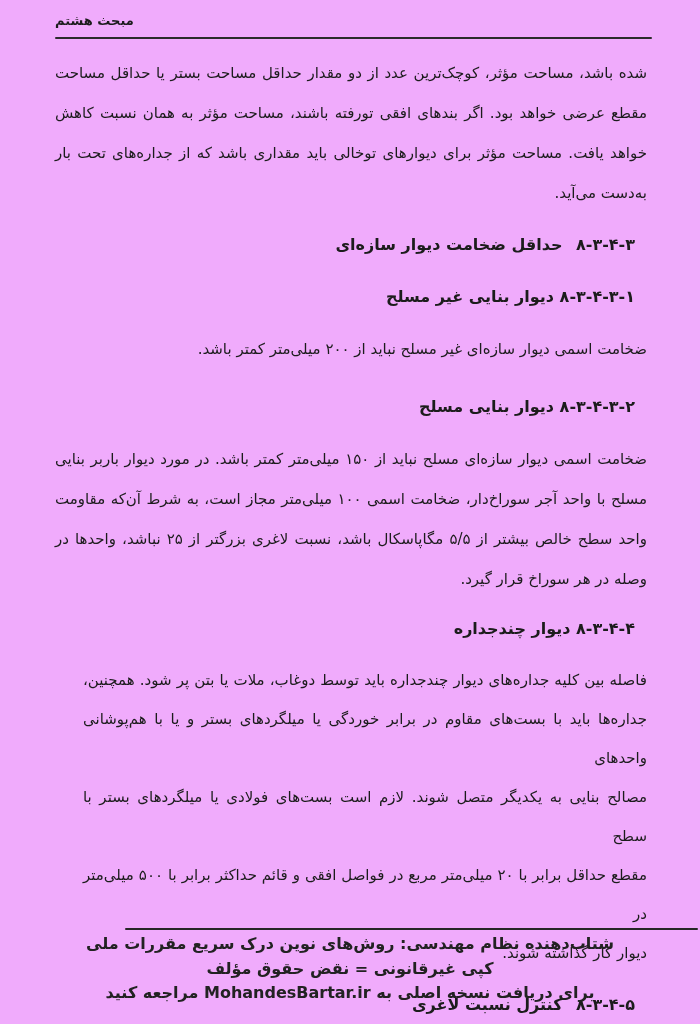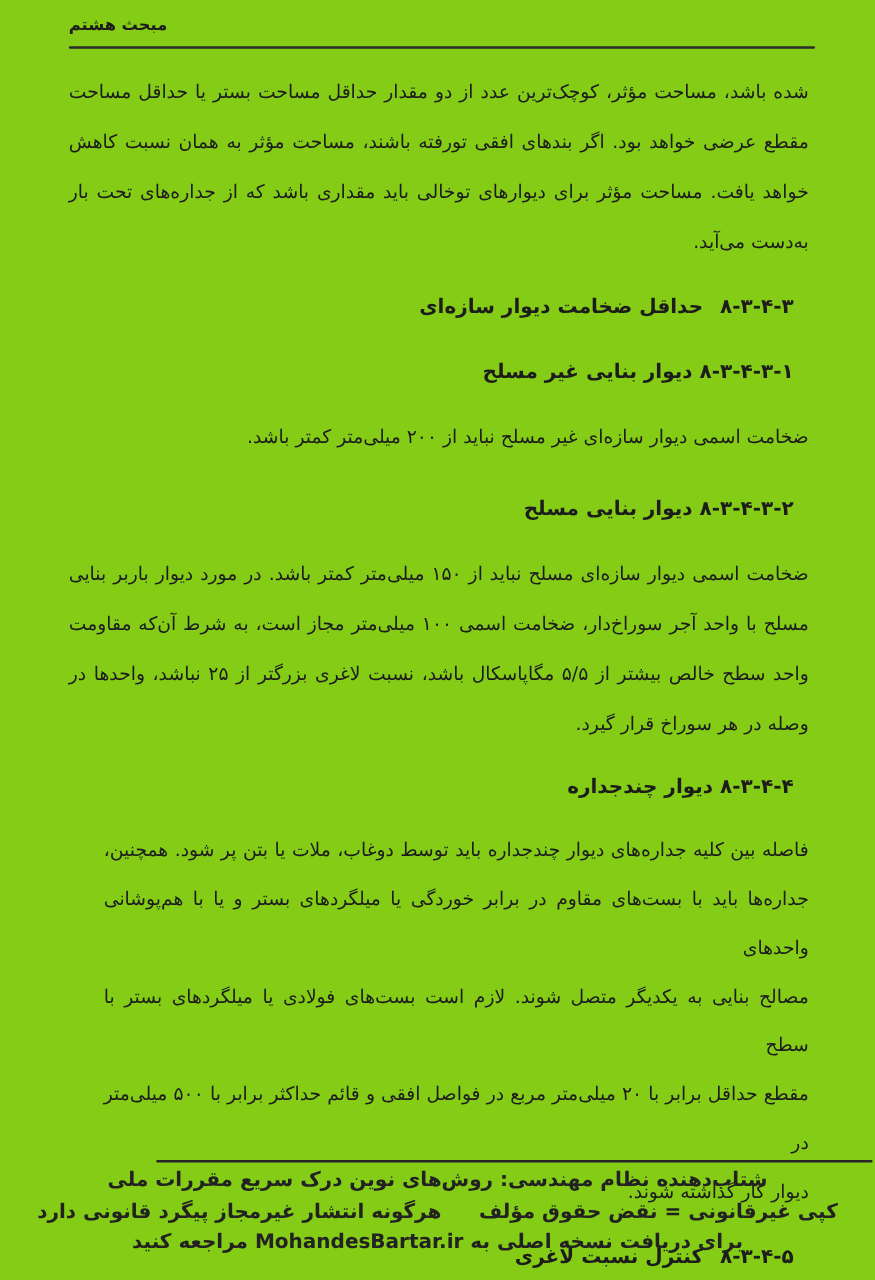--- a/index.html
+++ b/index.html
@@ -1,20 +1,20 @@
 <!DOCTYPE html>
 <html lang="fa"><head>
 <meta charset="utf-8">
 <style>
   html, body { margin: 0; padding: 0; background: #ffffff; }
   .page {
     position: relative;
     width: 700px;
     height: 1024px;
-    background: #84cc16;
+    background: #f0abfc;
     overflow: hidden;
     font-family: "DejaVu Sans", sans-serif;
     color: #1c1c1c;
     -webkit-font-smoothing: antialiased;
   }
   .running-header {
     position: absolute;
     top: 13px;
     left: 55px;
     font-size: 13px;
@@ -139,21 +139,20 @@
     <h2 class="sec-heading">الف) کنترل نسبت لاغری دیوار</h2>
 
   </div>
 
   <div class="footer-rule"></div>
 
   <div class="page-footer">
     <div>شتاب‌دهنده نظام مهندسی: روش‌های نوین درک سریع مقررات ملی</div>
     <div class="footer-line2">
       <span>کپی غیرقانونی = نقض حقوق مؤلف</span>
-      <span>هرگونه انتشار غیرمجاز پیگرد قانونی دارد</span>
     </div>
     <div>
       <span>برای دریافت نسخه اصلی به</span>
       <span class="latin">MohandesBartar.ir</span>
       <span>مراجعه کنید</span>
     </div>
   </div>
 
 </div>
 

